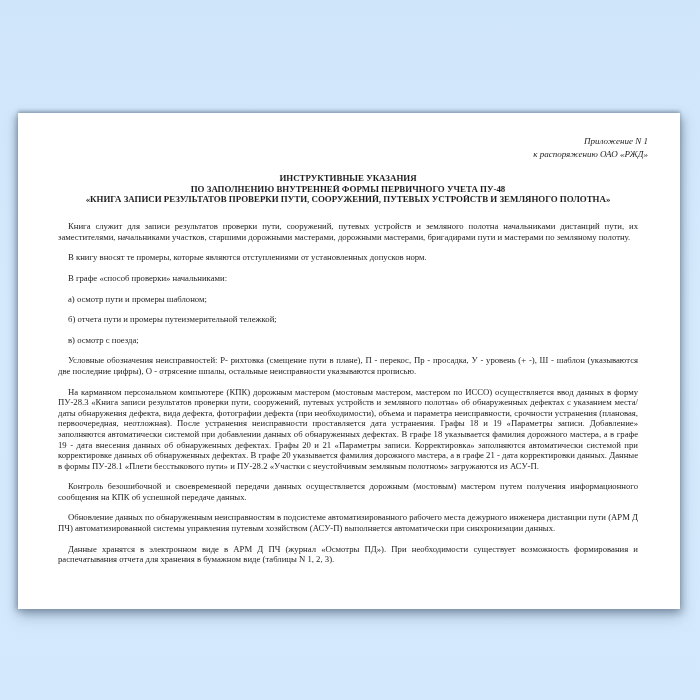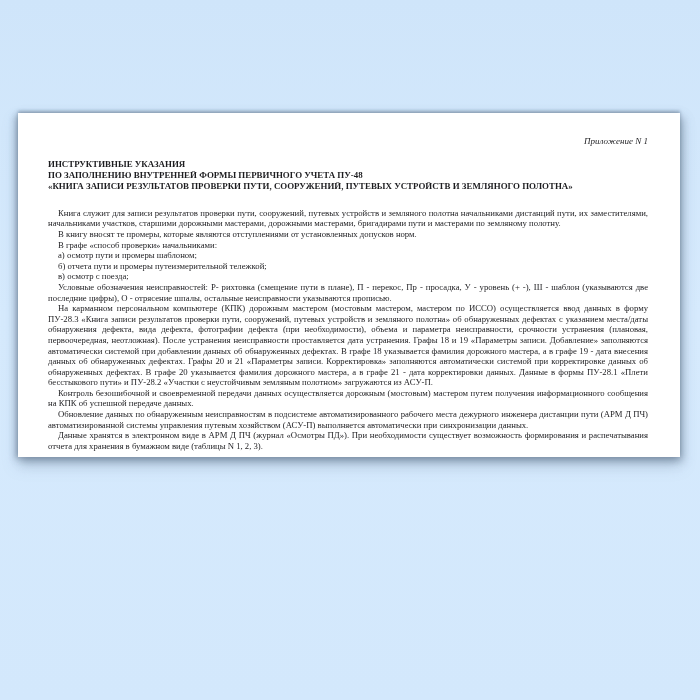--- a/index.html
+++ b/index.html
@@ -16,63 +16,65 @@
     position: relative;
     width: 700px;
     height: 700px;
     background: linear-gradient(180deg, #cfe5fa 0%, #d6eafd 45%, #d3e8fc 100%);
   }
   .page {
     position: absolute;
     left: 18px;
     top: 113px;
     width: 662px;
-    height: 344px;
+    height: 496px;
     background: #ffffff;
     box-sizing: border-box;
     padding: 22px 32px 0 30px;
     box-shadow:
       0 -2px 3px rgba(104, 124, 146, 0.55),
       -3px 2px 6px rgba(104, 124, 146, 0.45),
       3px 4px 8px rgba(104, 124, 146, 0.50),
       0 8px 14px rgba(110, 132, 158, 0.35);
     color: #1d1d20;
   }
   .annex {
     text-align: right;
     font-style: italic;
     font-size: 9px;
     line-height: 13.4px;
   }
   .doc-title {
     margin-top: 11px;
+    text-align: center;
     font-weight: bold;
     font-size: 8.9px;
     line-height: 10.8px;
   }
   .doc-body {
     margin-top: 16px;
     font-size: 8.7px;
     line-height: 10.6px;
     text-align: justify;
   }
   .doc-body p {
-    margin: 0;
+    margin: 10px;
     padding: 0;
     text-indent: 10px;
   }
 </style>
 </head>
 <body>
 
 <div class="viewer">
   <div class="page">
 
     <div class="annex">
       <div>Приложение N 1</div>
+      <div>к распоряжению ОАО «РЖД»</div>
     </div>
 
     <div class="doc-title">
       <div>ИНСТРУКТИВНЫЕ УКАЗАНИЯ</div>
       <div>ПО ЗАПОЛНЕНИЮ ВНУТРЕННЕЙ ФОРМЫ ПЕРВИЧНОГО УЧЕТА ПУ-48</div>
       <div>«КНИГА ЗАПИСИ РЕЗУЛЬТАТОВ ПРОВЕРКИ ПУТИ, СООРУЖЕНИЙ, ПУТЕВЫХ УСТРОЙСТВ И ЗЕМЛЯНОГО ПОЛОТНА»</div>
     </div>
 
     <div class="doc-body">
       <p>Книга служит для записи результатов проверки пути, сооружений, путевых устройств и земляного полотна начальниками дистанций пути, их заместителями, начальниками участков, старшими дорожными мастерами, дорожными мастерами, бригадирами пути и мастерами по земляному полотну.</p>

